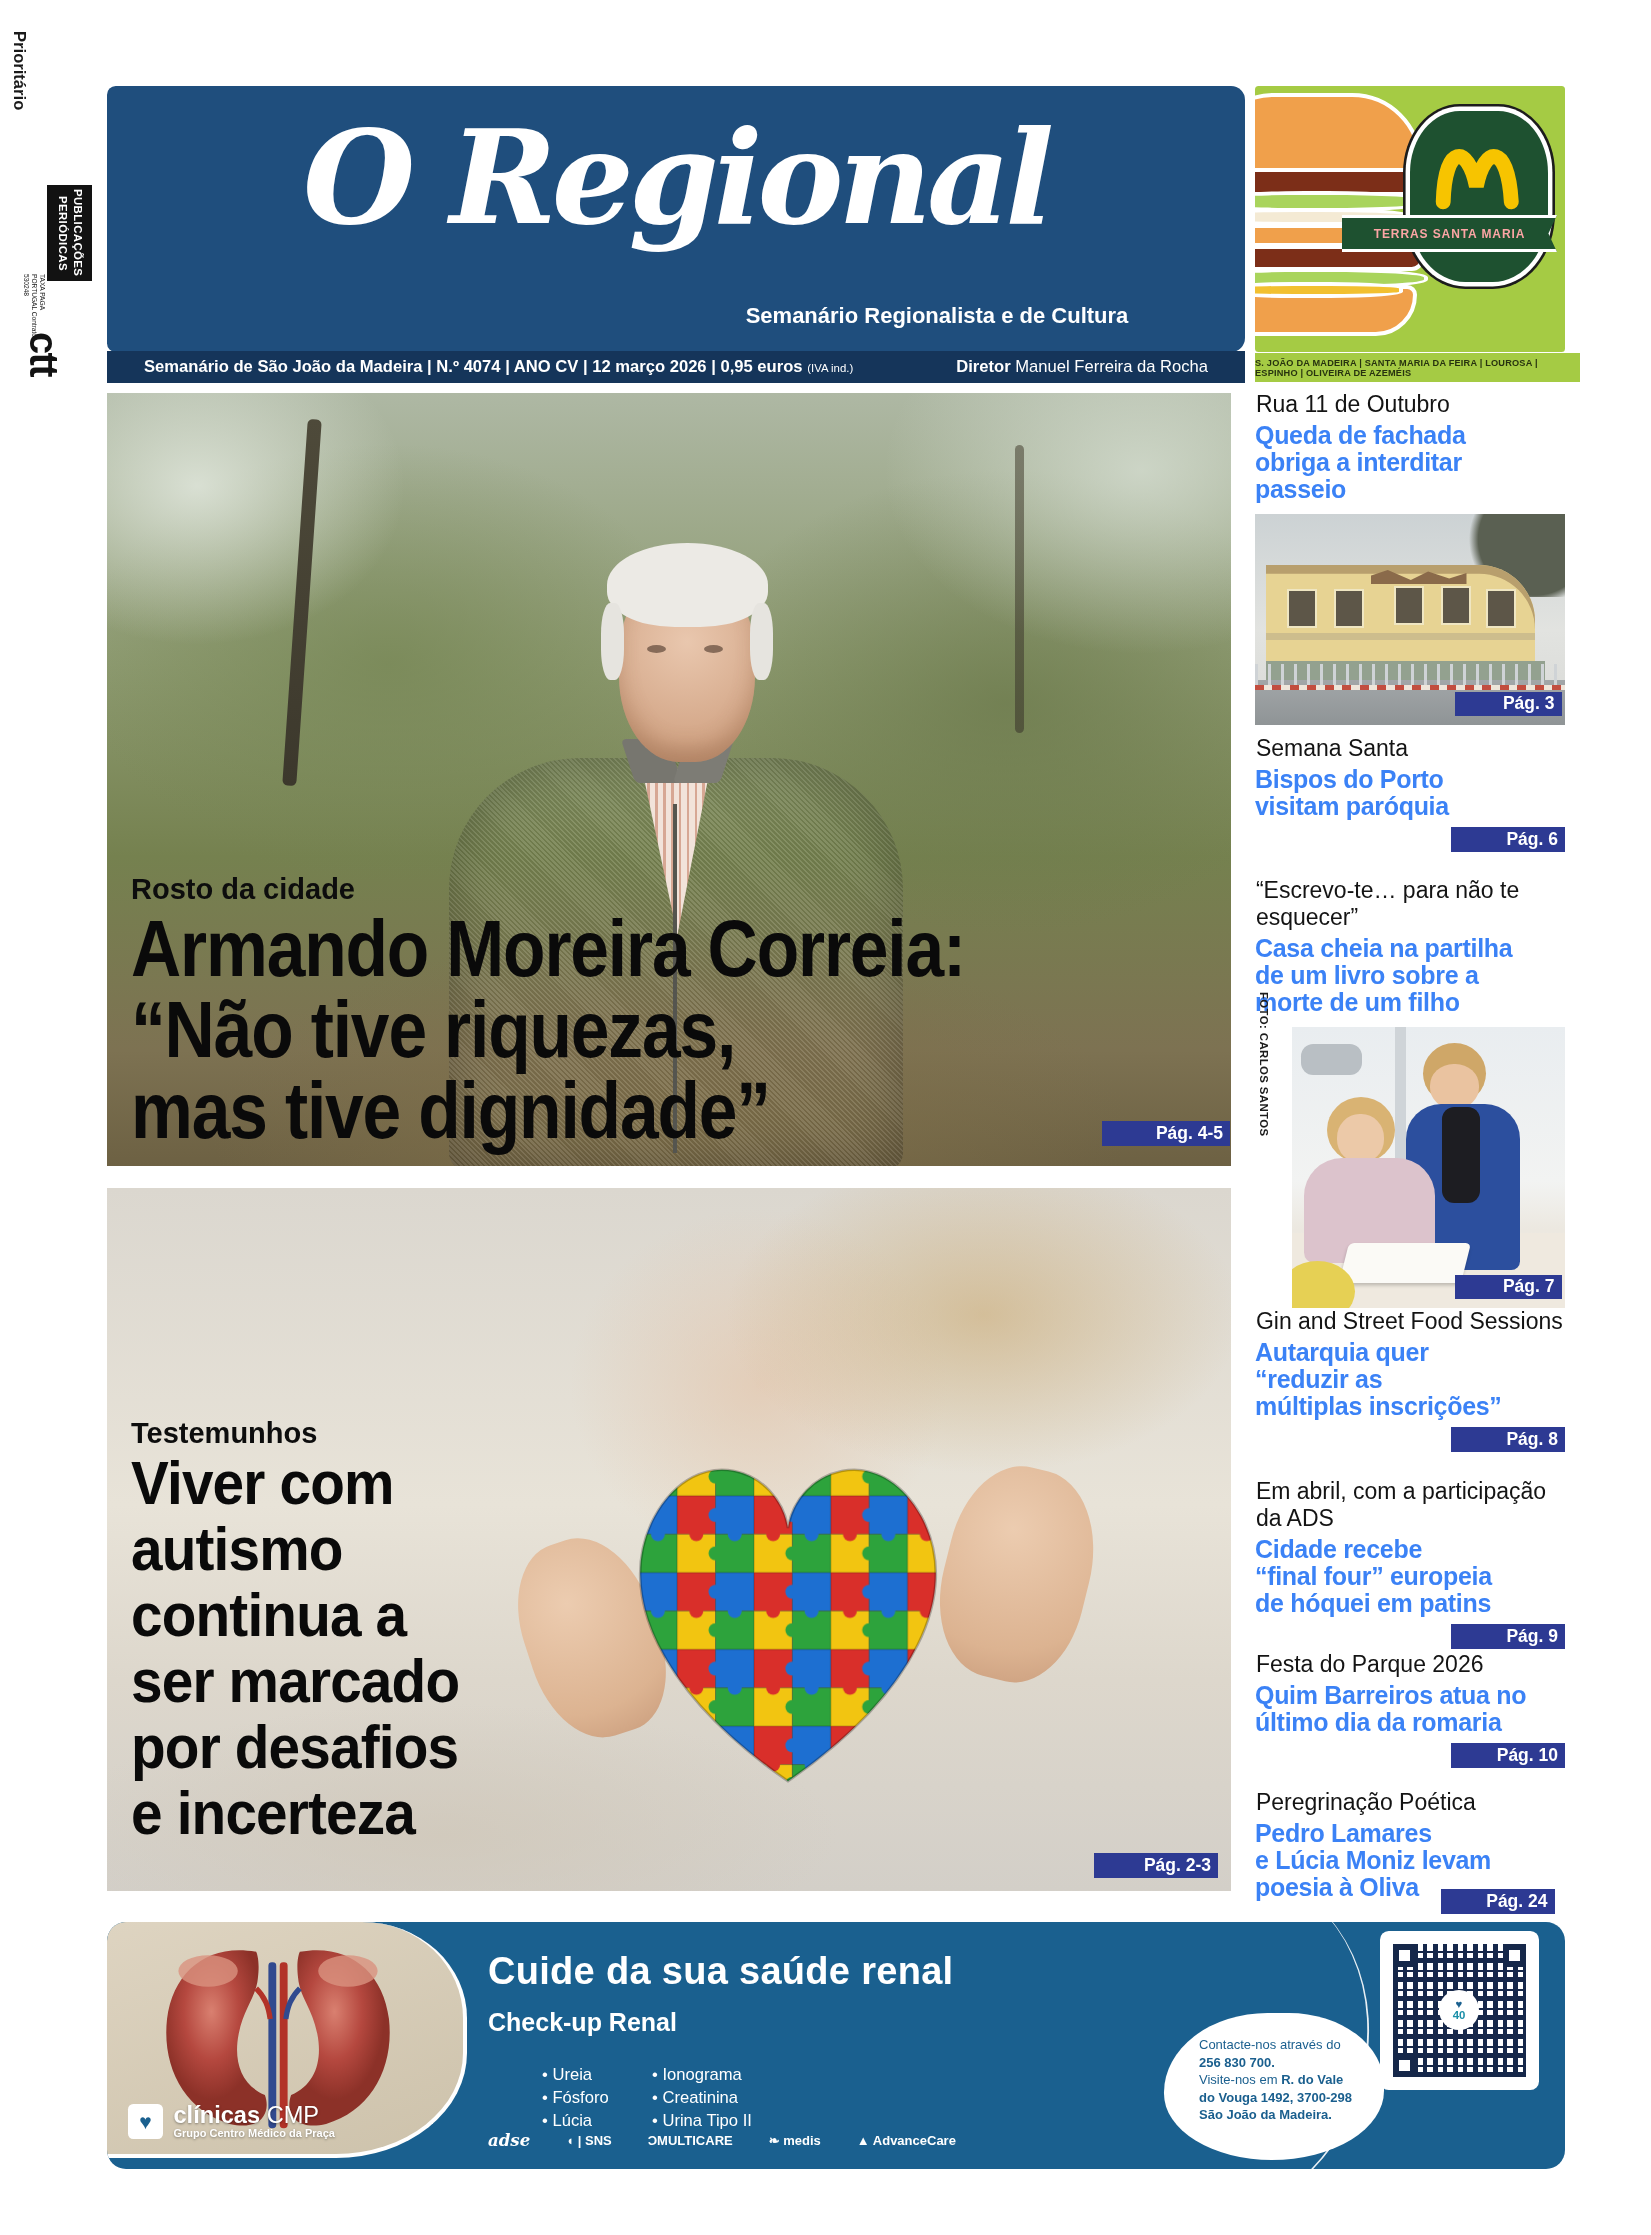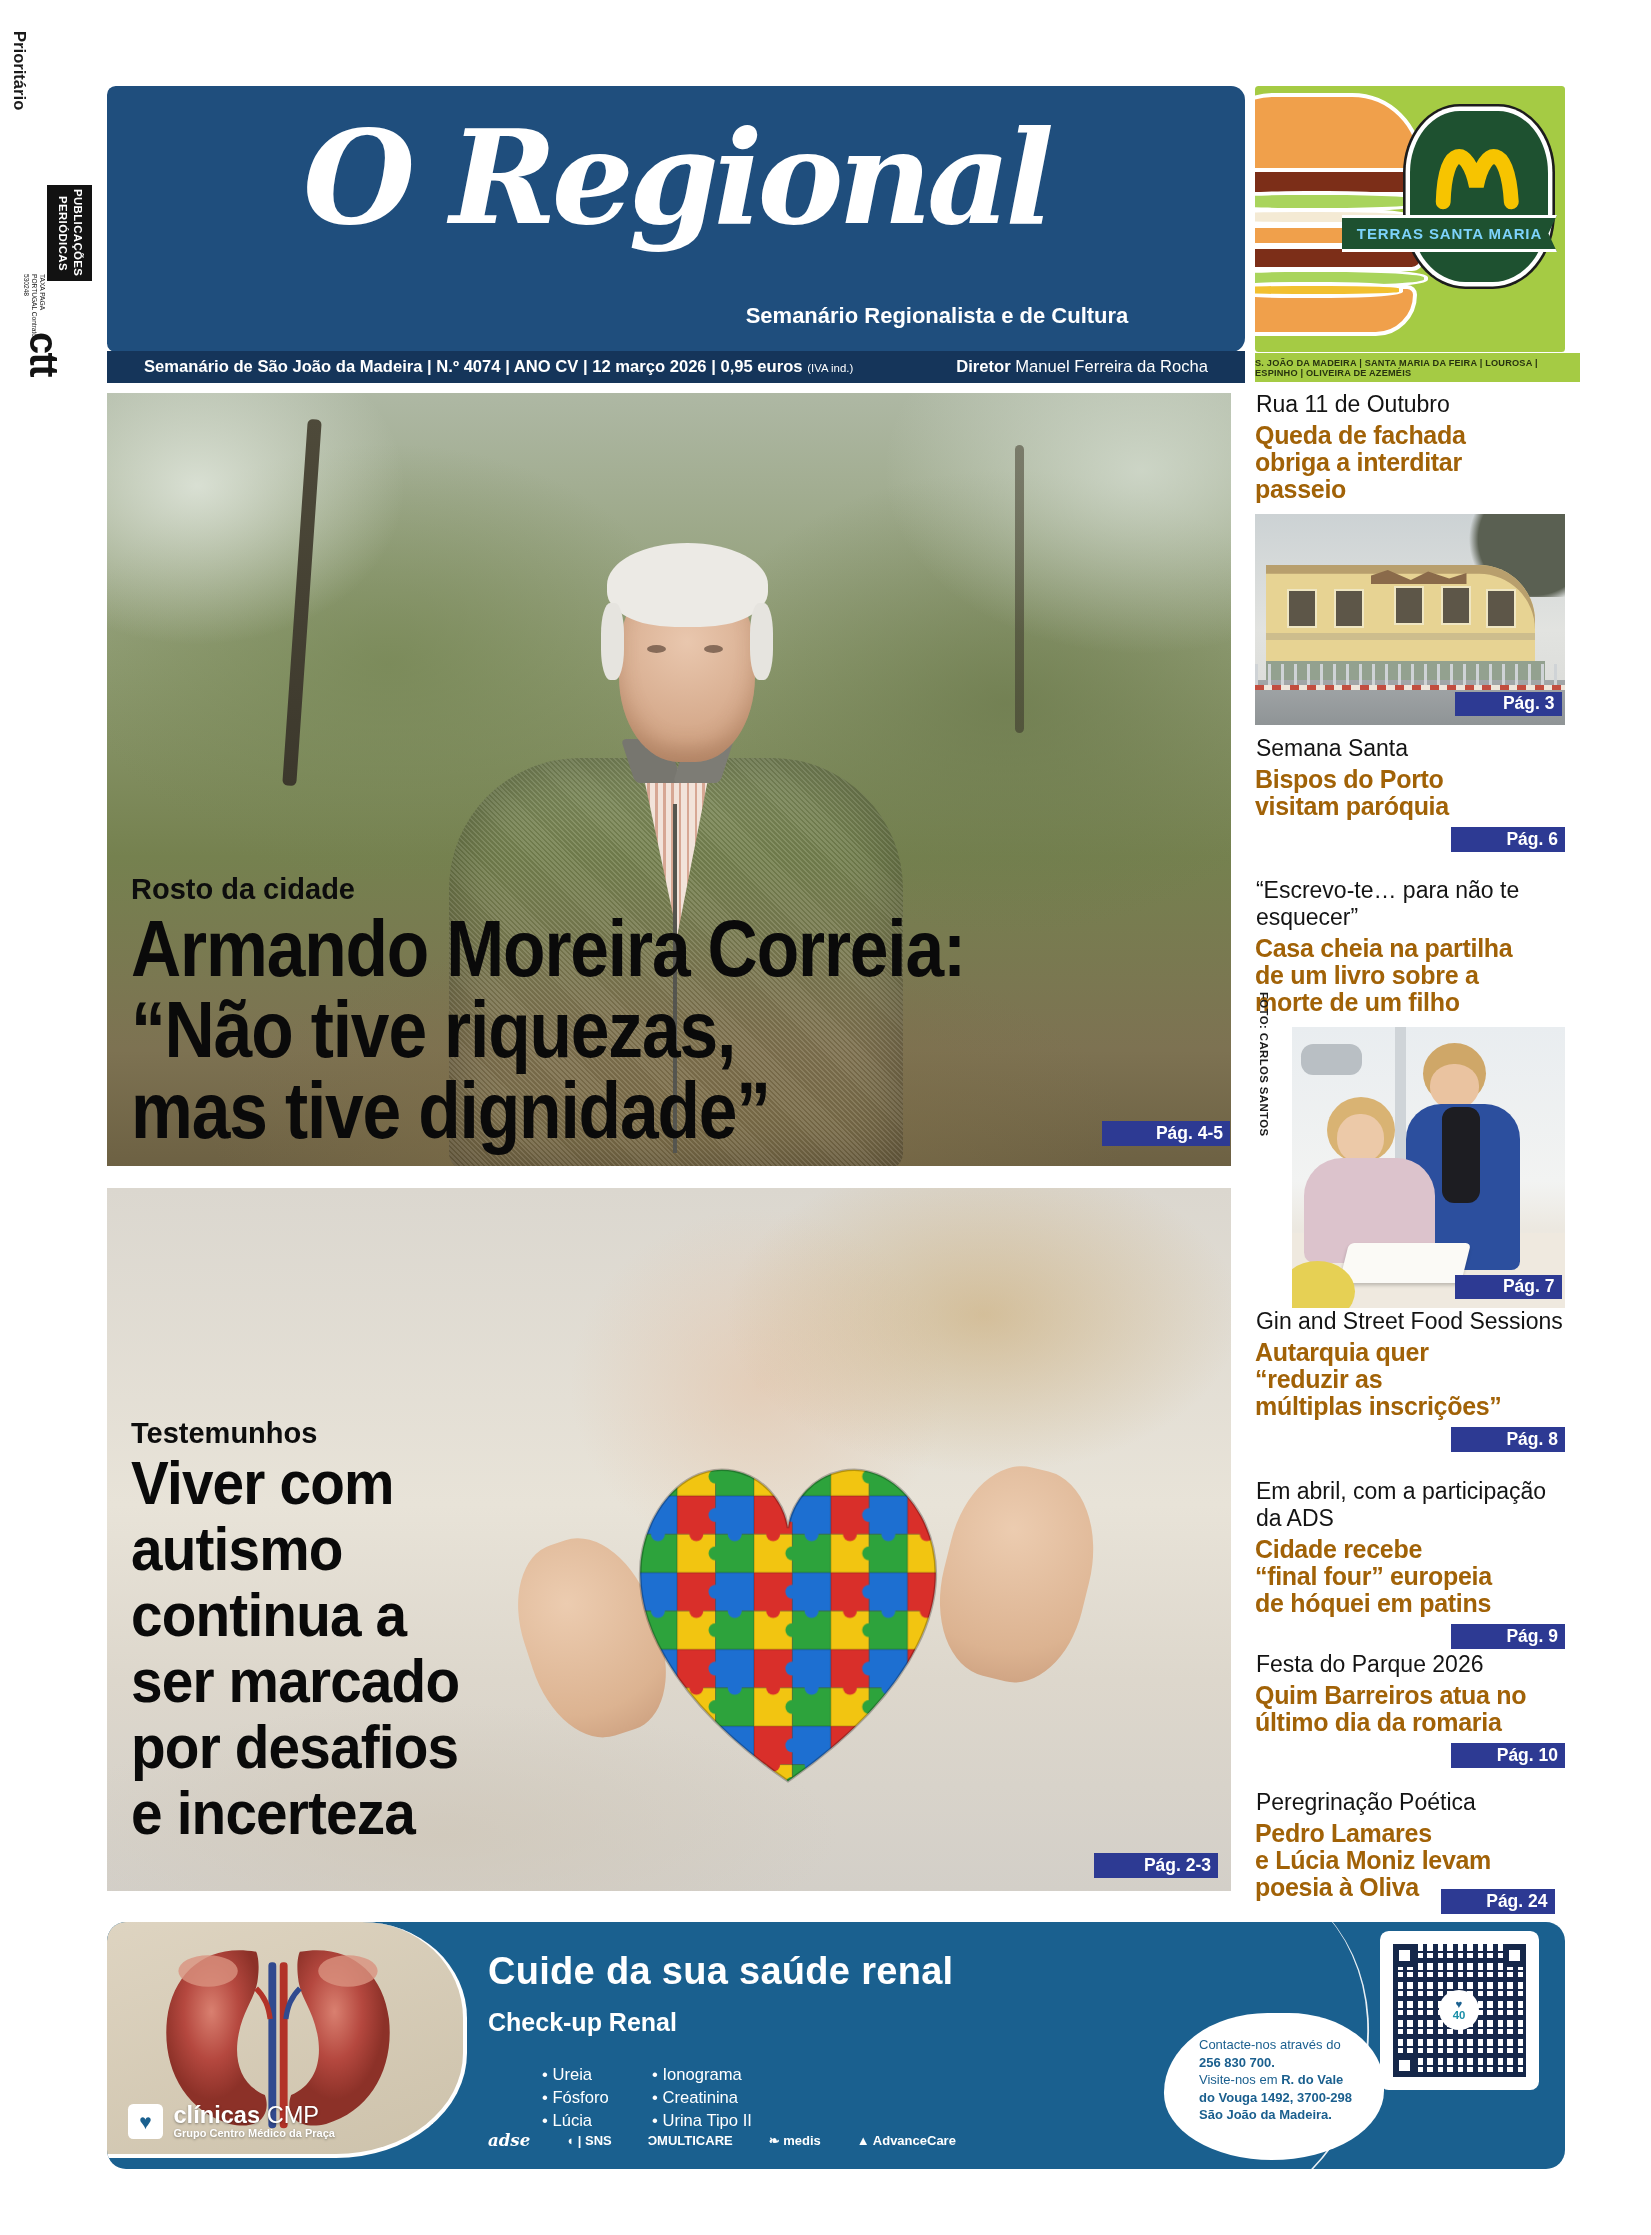--- a/index.html
+++ b/index.html
@@ -31,21 +31,21 @@
   .infobar .r{font-size:16.6px;}
   .infobar .r b{font-weight:bold;}
 
   
   .mcad{left:1255px;top:86px;width:310px;height:266px;background:#A5CB44;border-radius:3.5px;overflow:hidden;}
   .layer{position:absolute;left:-51px;border:4.4px solid #fff;box-sizing:border-box;}
   .mcbadge{position:absolute;left:155px;top:24.5px;width:138px;height:171px;background:#1E5130;
            border-radius:36% 36% 40% 40%;box-shadow:0 0 0 4.4px #fff,0 0 0 7px #1c1c1c;}
   .mcbanner{position:absolute;left:87px;top:129px;width:215px;height:31px;background:#1E5130;
             border-top:3.5px solid #fff;border-bottom:3.5px solid #fff;display:flex;align-items:center;
-            justify-content:center;color:#7dd3fc;font-weight:bold;font-size:15px;letter-spacing:0.9px;
+            justify-content:center;color:#fca5a5;font-weight:bold;font-size:12px;letter-spacing:0.9px;
             clip-path:polygon(0 0,100% 0,96% 50%,100% 100%,0 100%);z-index:3;}
   .mcstrip{left:1255px;top:353px;width:325px;height:29px;background:#A5CB44;display:flex;
            align-items:center;justify-content:center;color:#27330f;font-size:9.2px;font-weight:bold;
            letter-spacing:0.2px;}
 
   
   .photo1{left:107px;top:393px;width:1124px;height:773px;overflow:hidden;
     background:
       radial-gradient(297px 227px at 8% 12%,rgba(226,232,222,.85),rgba(226,232,222,0) 70%),
       radial-gradient(367px 262px at 92% 10%,rgba(214,222,210,.8),rgba(214,222,210,0) 70%),
@@ -67,21 +67,21 @@
            font-size:79px;line-height:81px;letter-spacing:-1.3px;white-space:nowrap;}
   .hl-aut{position:absolute;font-weight:bold;color:#0a0a0a;transform:scaleX(.93);transform-origin:left top;
           font-size:61px;line-height:66px;letter-spacing:-0.9px;white-space:nowrap;}
 
   .badge{background:#2D3A93;color:#fff;font-size:17.5px;font-weight:bold;line-height:17.5px;
          padding:3.5px 7px;min-width:107px;text-align:right;box-sizing:border-box;}
 
   
   .rstory{position:absolute;left:1255px;width:310px;}
   .kicker-sm{font-size:23px;color:#141414;margin:0 0 4.4px 0.9px;}
-  .hl-sm{font-size:25px;font-weight:bold;line-height:27px;letter-spacing:-0.3px;color:#a16207;}
+  .hl-sm{font-size:25px;font-weight:bold;line-height:27px;letter-spacing:-0.3px;color:#3b82f6;}
   .rbadge{display:block;margin-left:auto;margin-top:7px;width:114px;}
   .ph{position:relative;margin-top:10.5px;overflow:hidden;}
   .ph .badge{position:absolute;right:3.5px;bottom:8.7px;}
 
   .bldg-sky{position:absolute;inset:0;background:linear-gradient(180deg,#ccd2d4,#e2e3e0 55%,#d8d9d6);}
   .bldg{position:absolute;left:10.5px;top:51px;width:269px;height:112px;background:#e7d393;
         border-radius:0 56px 0 0;box-shadow:inset 0 8.7px 0 #b89f6d;}
   .bldg .win{position:absolute;width:26px;height:35px;background:#5d5648;border:2.6px solid #efe6c2;}
   .bldg-band{position:absolute;left:10.5px;top:147px;width:279px;height:37px;background:#93a18f;}
   .street{position:absolute;left:0;bottom:0;width:100%;height:45px;background:linear-gradient(180deg,#a2a6a8,#8f9496);}

